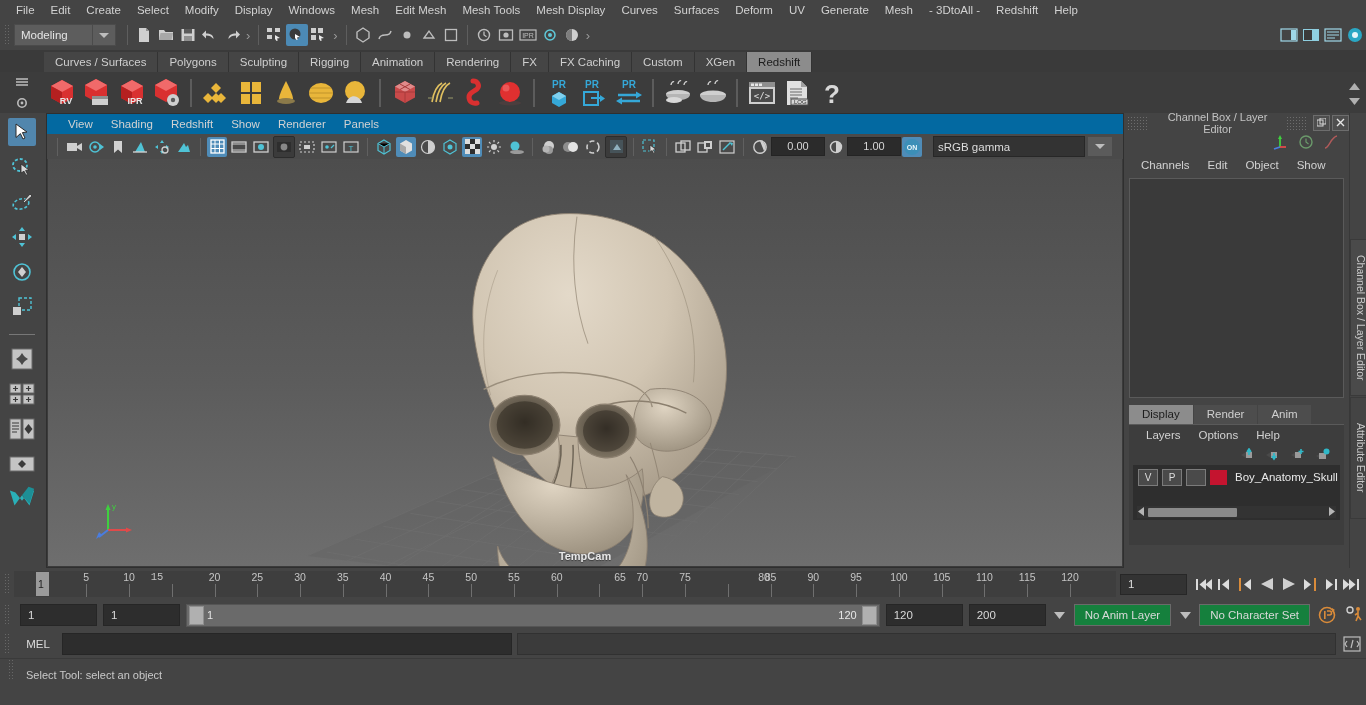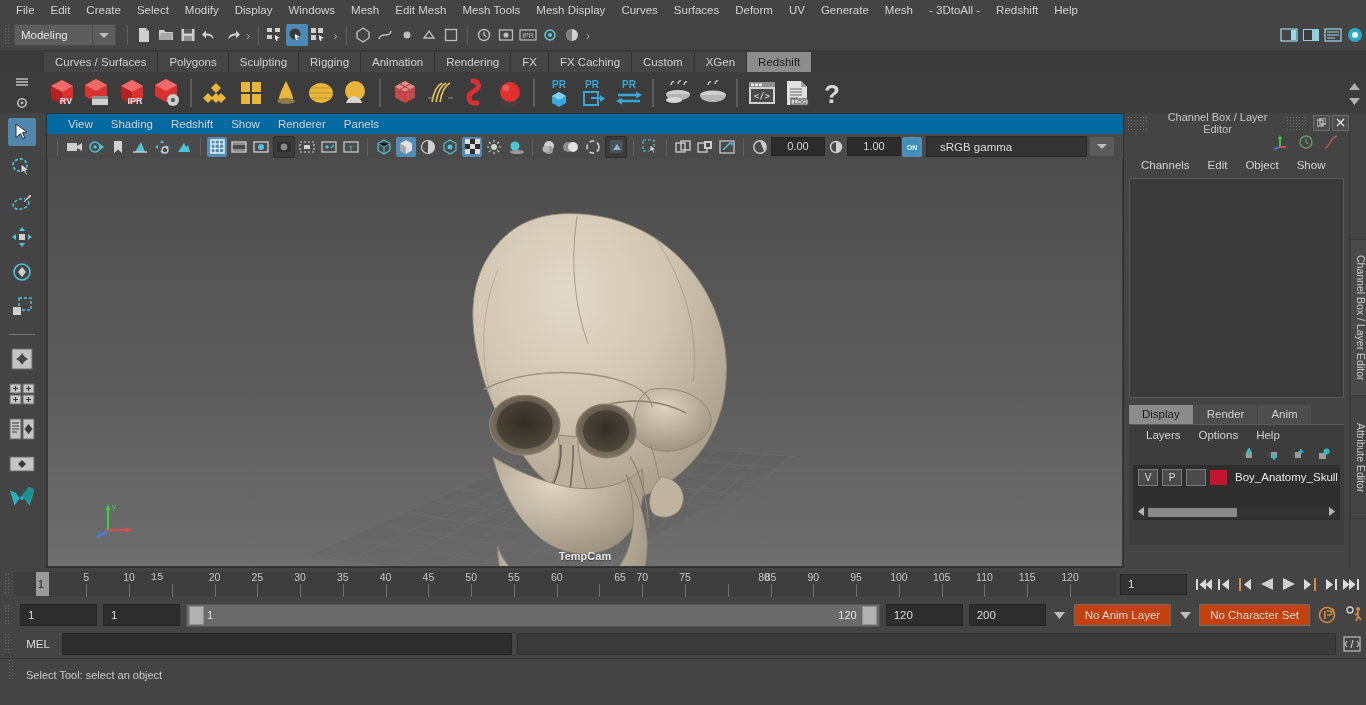--- a/index.html
+++ b/index.html
@@ -58,21 +58,21 @@
   .vmenu{height:20px;display:flex;align-items:center;padding-left:12px;background:#0369a1;}
   .vmenu .mi{padding:0 9px;font-size:11.5px;color:#d2d2d2;}
   .vtool{height:25px;display:flex;align-items:center;background:#4a4a4a;padding-left:5px;}
   .vt{width:20px;height:20px;display:flex;align-items:center;justify-content:center;flex:none;margin:0 1px;}
   .vt.on{background:#4f8cb8;border-radius:2px;}
   .vt.dark{background:#3b3b3b;border:1px solid #2c2c2c;border-radius:2px;}
   .vsep{width:1px;height:18px;background:#606060;margin:0 5px;flex:none;}
   .numfield{height:17px;min-width:46px;background:#2b2b2b;border:1px solid #242424;color:#d6d6d6;
             font-size:11px;line-height:17px;text-align:center;padding:0 3px;flex:none;}
   .gammabox{height:19px;width:146px;background:#333;border:1px solid #272727;display:flex;
-            align-items:center;padding-left:13px;color:#dcdcdc;font-size:11.5px;margin-left:3px;}
+            align-items:center;padding-left:4px;color:#dcdcdc;font-size:11.5px;margin-left:10px;}
   .gammaarw{width:24px;height:19px;background:#5b5b5b;border:1px solid #4a4a4a;display:flex;
             align-items:center;justify-content:center;margin-left:2px;}
 
   .viewport{position:absolute;left:1px;top:45px;right:1px;bottom:1px;overflow:hidden;
             background:linear-gradient(#4f4f4f,#5d5d5d 45%,#6a6a6a);}
   .camlabel{position:absolute;bottom:4px;left:0;right:0;text-align:center;color:#e8e8e8;
             font-size:11px;font-weight:bold;text-shadow:0 1px 1px #00000070;}
   .axisgiz{position:absolute;left:48px;bottom:26px;width:44px;height:44px;}
 
   
@@ -123,21 +123,21 @@
   
   .rangewrap{height:30px;background:#444;display:flex;align-items:center;padding-left:4px;gap:6px;}
   .rfield{height:20px;width:68px;background:#2d2d2d;border:1px solid #262626;color:#d8d8d8;
           font-size:11.5px;line-height:20px;padding-left:7px;flex:none;}
   .rangebar{flex:1;height:21px;background:#6a6a6a;border:1px solid #555;display:flex;
             align-items:center;justify-content:space-between;padding:0 2px;position:relative;}
   .handle{width:13px;height:17px;background:#b0b0b0;border:1px solid #8f8f8f;flex:none;}
   .rangebar .lnum{position:absolute;left:20px;font-size:11px;color:#e6e6e6;}
   .rangebar .rnum{position:absolute;right:22px;font-size:11px;color:#e6e6e6;}
   .dd-arw{width:16px;display:flex;align-items:center;justify-content:center;flex:none;}
-  .ddbox{height:20px;background:#c2410c;border:1px solid #6a6a6a;color:#d9d9d9;font-size:11.5px;
+  .ddbox{height:20px;background:#15803d;border:1px solid #6a6a6a;color:#d9d9d9;font-size:11.5px;
          line-height:20px;padding:0 10px;flex:none;}
 
   
   .cmdwrap{height:28px;background:#444;display:flex;align-items:center;padding-left:4px;gap:5px;}
   .mellabel{width:38px;text-align:center;font-size:11.5px;color:#dcdcdc;flex:none;}
   .cmdin{height:20px;background:#2d2d2d;border:1px solid #262626;flex:none;}
   .cmdout{height:20px;background:#3b3b3b;border:1px solid #313131;flex:1;}
   .cmdbtn{width:22px;height:22px;display:flex;align-items:center;justify-content:center;flex:none;
           margin-right:3px;}
 

